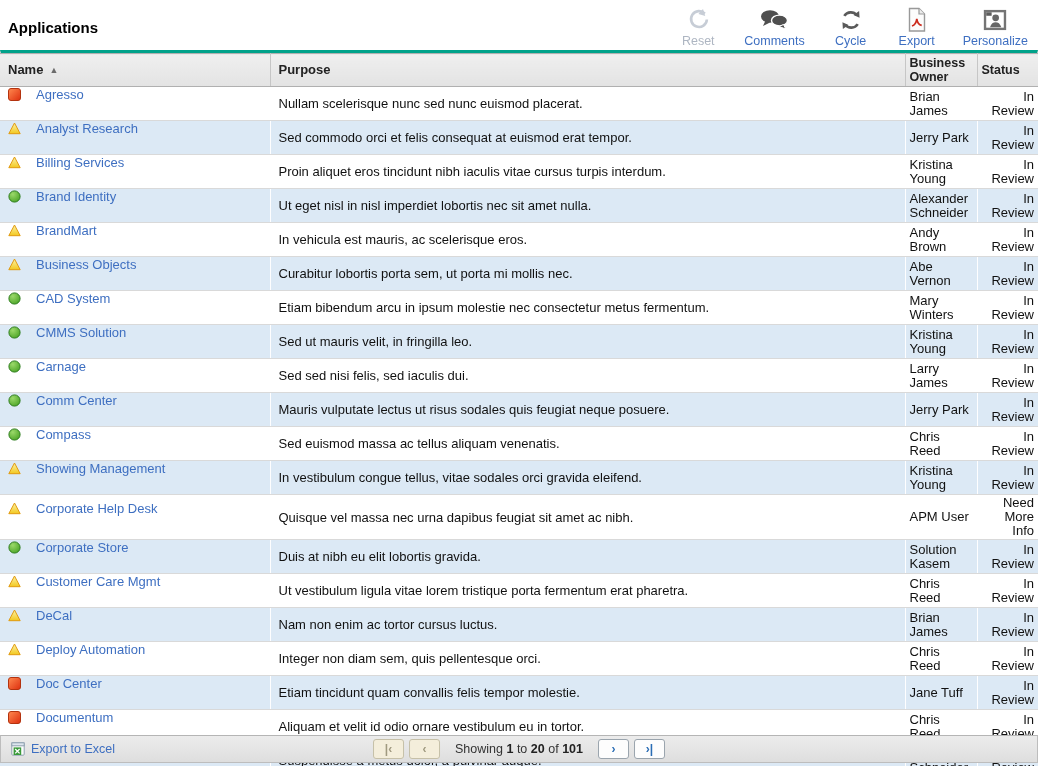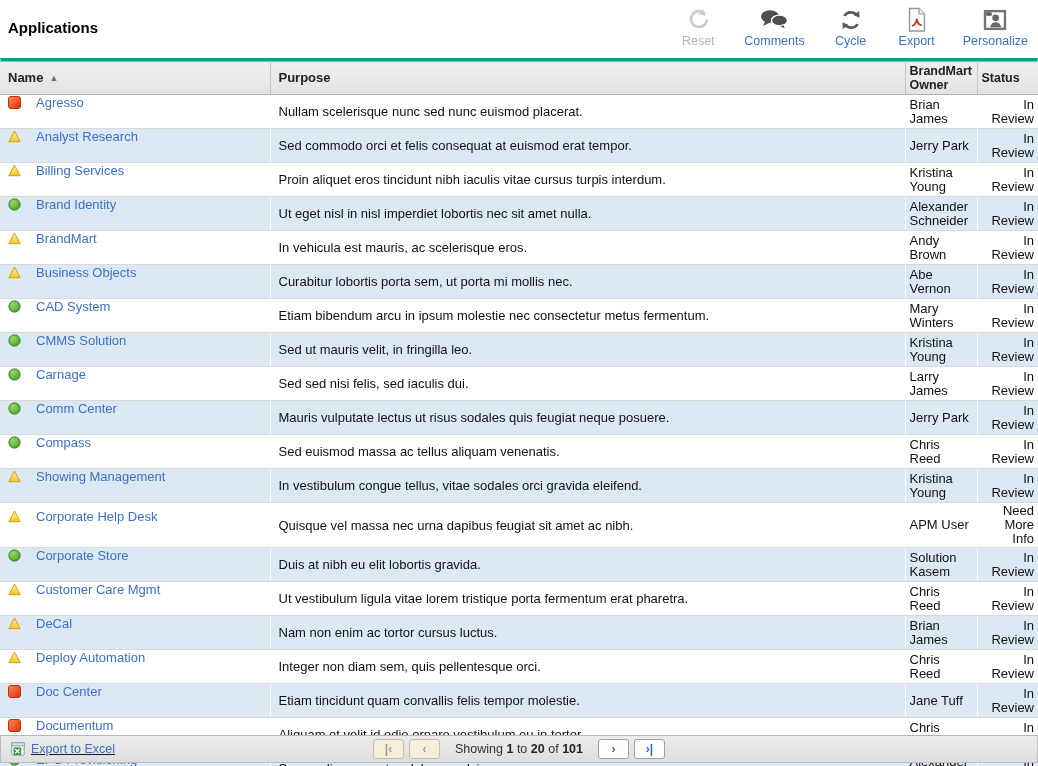--- a/index.html
+++ b/index.html
@@ -9,21 +9,21 @@
   }
   *{box-sizing:border-box;}
   html,body{margin:0;padding:0;}
   body{
     width:1038px;height:766px;overflow:hidden;background:#fff;
     font-family:"Liberation Sans", sans-serif;color:#1a1a1a;
     position:relative;
   }
 
   
-  .topbar{height:58px;position:relative;}
+  .topbar{height:50px;position:relative;}
   .page-title{
     position:absolute;left:8px;top:19px;
     font-size:15px;font-weight:bold;color:#000;
   }
   .toolbar{
     position:absolute;right:10px;top:6px;
     display:flex;align-items:flex-start;gap:26px;
   }
   .tb-item{display:flex;flex-direction:column;align-items:center;cursor:pointer;min-width:40px;}
   .tb-item .tb-icon{height:27px;display:flex;align-items:center;justify-content:center;}
@@ -71,21 +71,21 @@
   .sicon{width:13px;height:13px;flex:0 0 auto;display:inline-flex;}
   .applink{color:var(--link);text-decoration:none;margin-left:15px;white-space:nowrap;font-size:13px;cursor:pointer;}
   td.c-purpose{padding:0 6px 0 8px;}
   td.c-owner,td.c-status{padding:1px 4px;font-size:12.5px;line-height:14px;}
 
   
   .footer{
     position:absolute;left:0;bottom:3px;width:1038px;height:28px;
     background:linear-gradient(#ececec,#dedede);
     border:1px solid #bdbdbd;border-top:1px solid #b5b5b5;
-    display:flex;align-items:center;padding:0 10px;text-decoration:underline;
+    display:flex;align-items:center;padding:0 10px;
   }
   .export-link{display:flex;align-items:center;gap:6px;cursor:pointer;text-decoration:none;}
   .export-link span{font-size:12.5px;color:var(--link);}
   .pager{
     position:absolute;left:50%;transform:translateX(-50%);
     display:flex;align-items:center;gap:5px;
   }
   .pg-btn{
     width:31px;height:20px;border-radius:3px;font-size:12px;font-weight:bold;
     display:flex;align-items:center;justify-content:center;cursor:pointer;
@@ -166,21 +166,21 @@
         <col class="c2">
         <col class="c3">
         <col class="c4">
       </colgroup>
     <thead>
       <tr>
         <th>
           <span>Name</span><span class="sort-arrow">▲</span>
         </th>
         <th>Purpose</th>
-        <th class="small">BrandMart Owner</th>
+        <th class="small">Business Owner</th>
         <th class="small">Status</th>
       </tr>
     </thead>
     <tbody>
         <tr>
           <td class="c-name">
             <span class="name-wrap">
               <span class="sicon">
                 <svg width="13" height="13" viewBox="0 0 13 13">
                   <defs>

